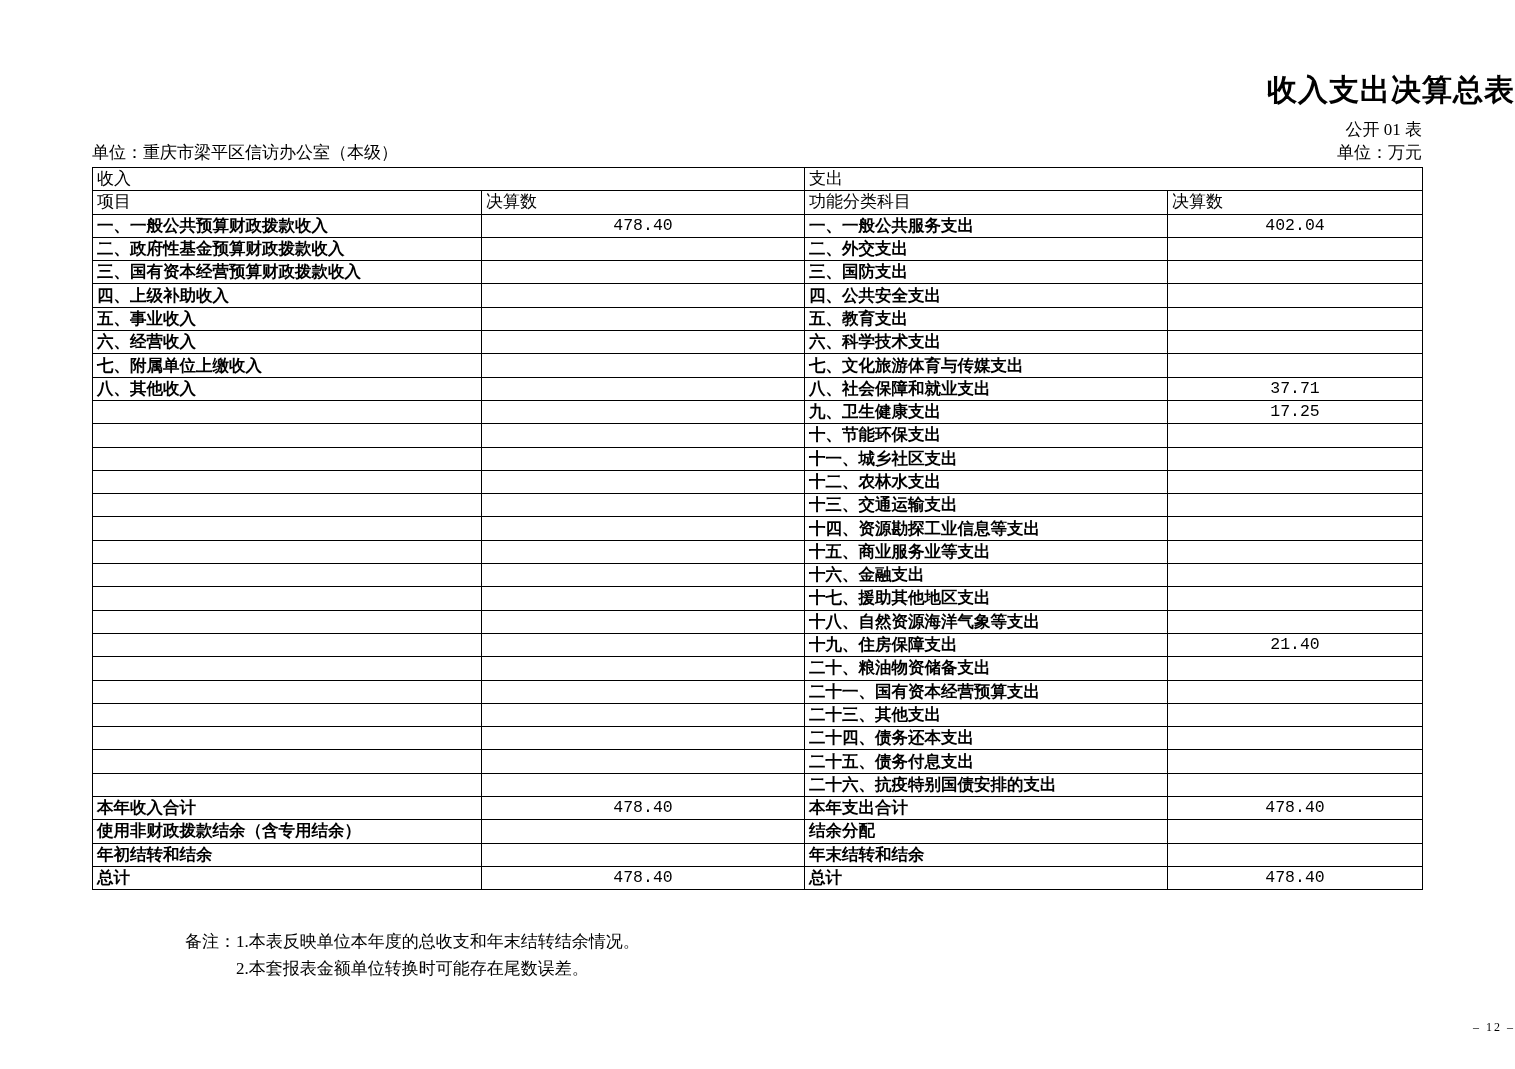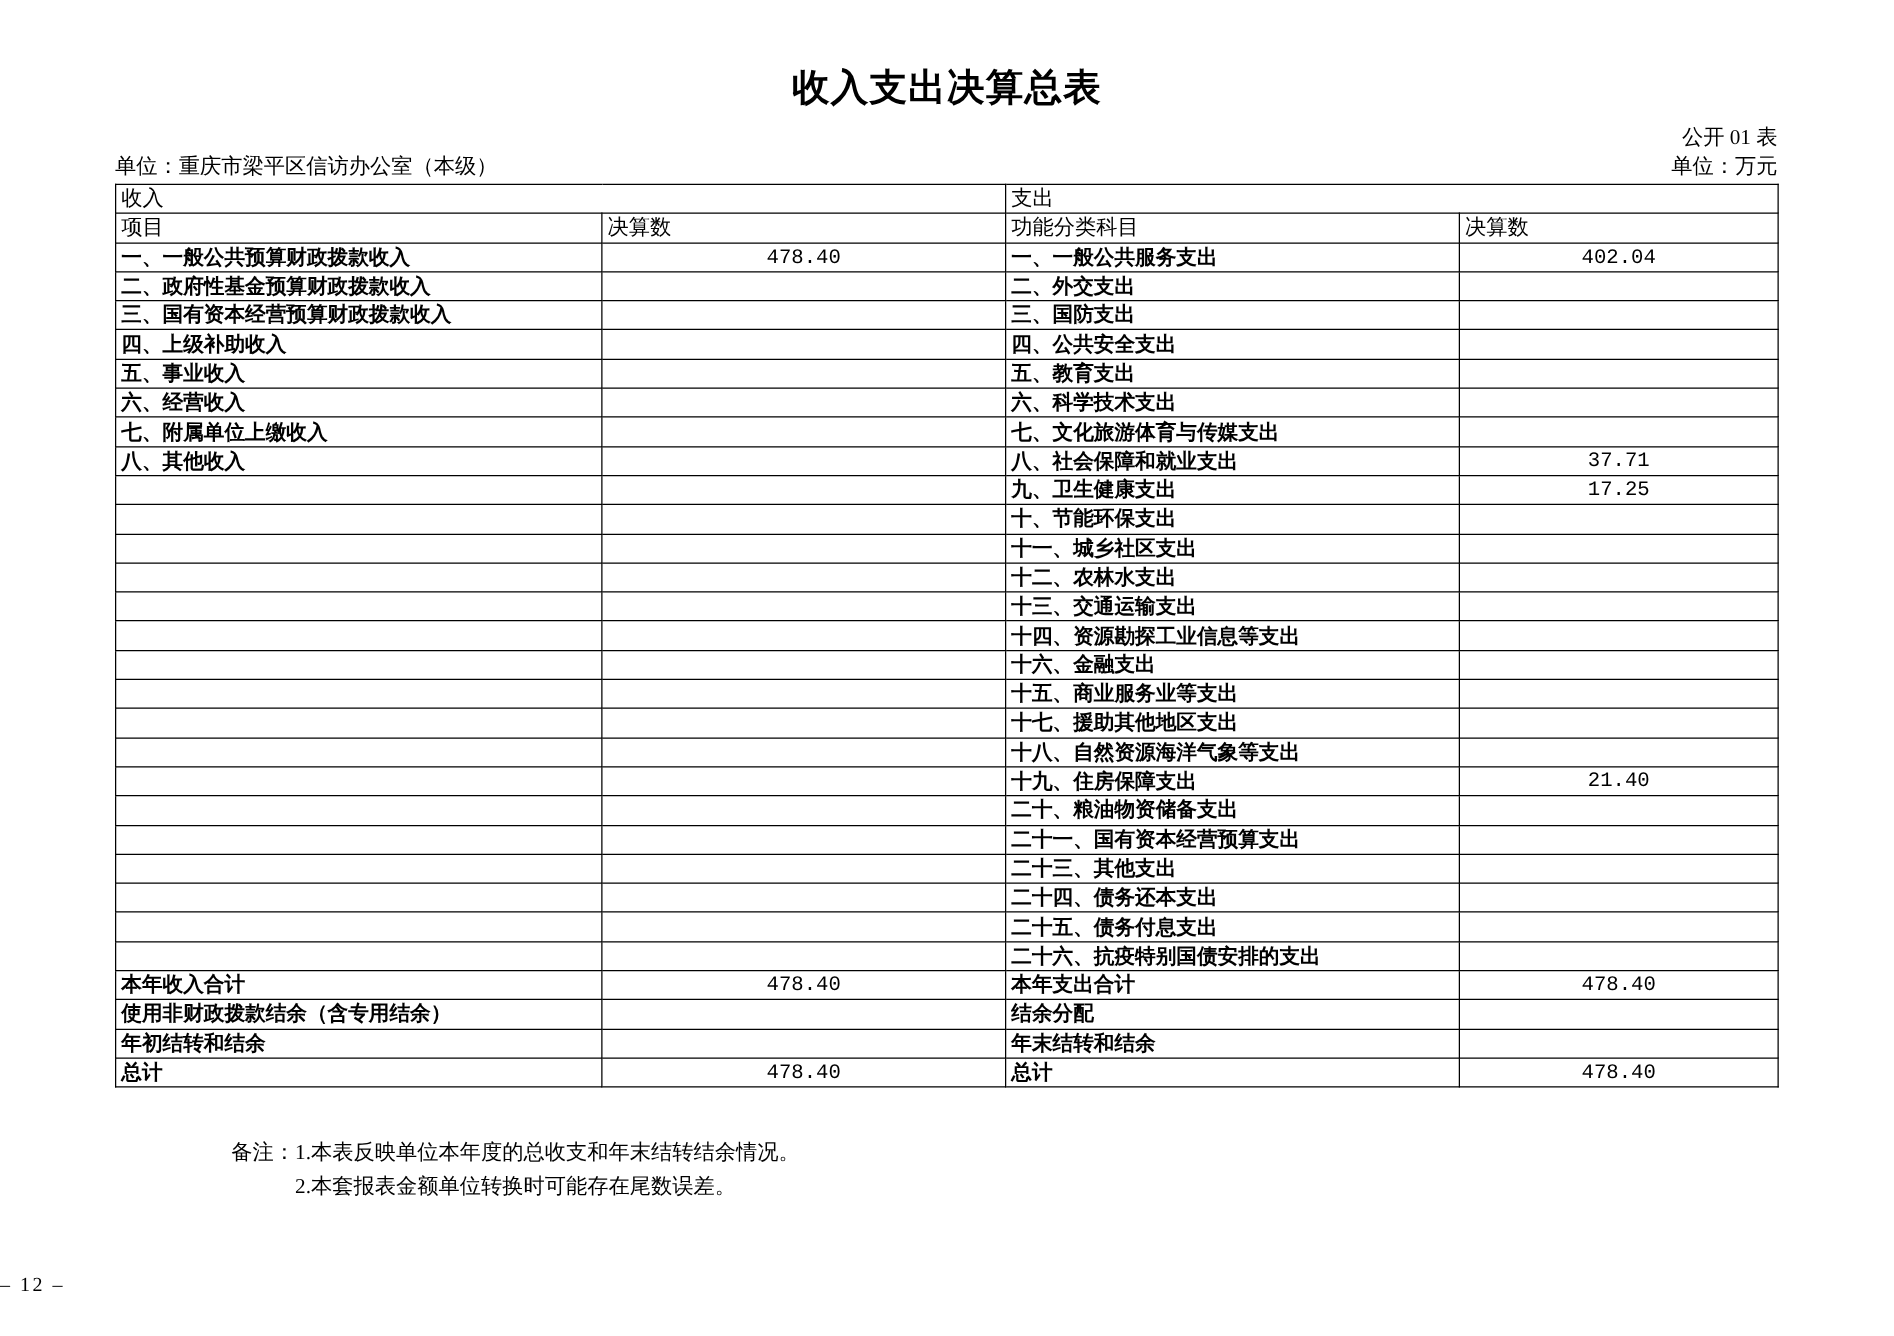--- a/index.html
+++ b/index.html
@@ -10,22 +10,22 @@
     font-family: "Liberation Serif", "DejaVu Serif", serif;
   }
   .page {
     position: relative;
     width: 1515px;
     height: 1069px;
     background: #ffffff;
     overflow: hidden;
   }
   .doc-title {
-    padding-top: 50px;
-    text-align: center;
+    padding-top: 70px;
+    text-align: right;
     font-size: 30px;
     font-weight: bold;
     letter-spacing: 1px;
   }
   .content {
     width: 1330px;
     margin-left: 92px;
   }
   .table-code {
     text-align: right;
@@ -69,22 +69,22 @@
     margin-top: 38px;
     font-size: 17px;
     line-height: 27px;
   }
   .notes .note-2 { padding-left: 51px; }
   .page-number {
     position: absolute;
     top: 1020px;
     left: 0;
     width: 100%;
-    text-align: left;
-    font-size: 16px;
+    text-align: right;
+    font-size: 12px;
     letter-spacing: 2px;
   }
 </style>
 </head>
 <body>
 
 <div class="page">
 
   <div class="doc-title">收入支出决算总表</div>
 
@@ -197,27 +197,27 @@
           </tr>
           <tr>
             <td class="lbl"></td>
             <td class="num"></td>
             <td class="lbl">十四、资源勘探工业信息等支出</td>
             <td class="num"></td>
           </tr>
           <tr>
             <td class="lbl"></td>
             <td class="num"></td>
+            <td class="lbl">十五、商业服务业等支出</td>
+            <td class="num"></td>
+          </tr>
+          <tr>
+            <td class="lbl"></td>
+            <td class="num"></td>
             <td class="lbl">十六、金融支出</td>
-            <td class="num"></td>
-          </tr>
-          <tr>
-            <td class="lbl"></td>
-            <td class="num"></td>
-            <td class="lbl">十五、商业服务业等支出</td>
             <td class="num"></td>
           </tr>
           <tr>
             <td class="lbl"></td>
             <td class="num"></td>
             <td class="lbl">十七、援助其他地区支出</td>
             <td class="num"></td>
           </tr>
           <tr>
             <td class="lbl"></td>

